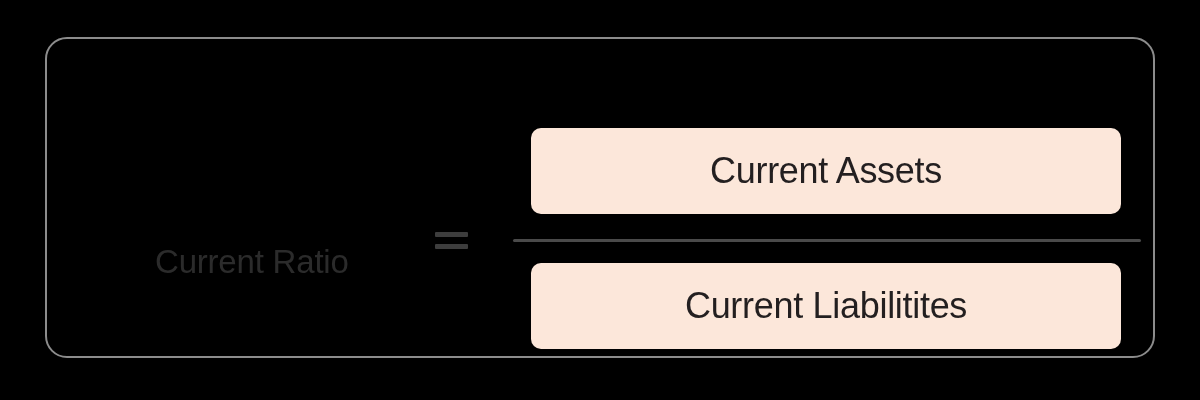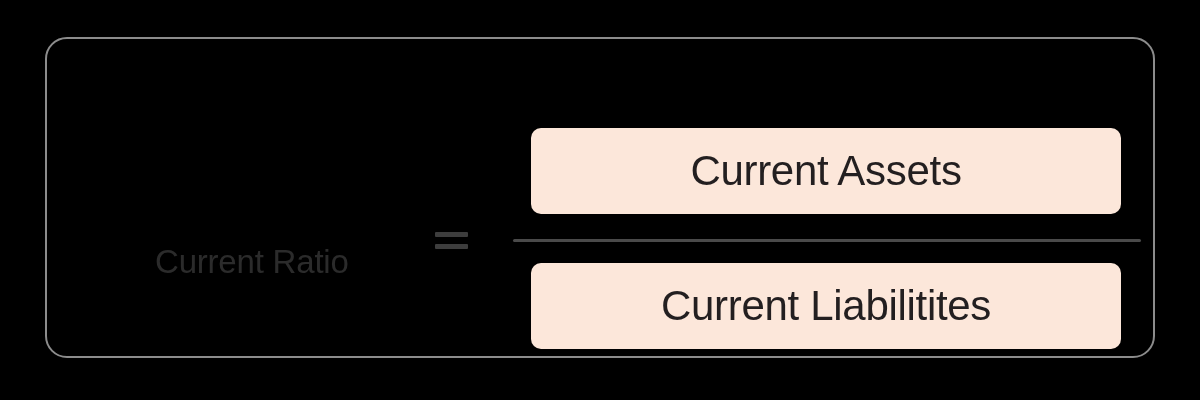--- a/index.html
+++ b/index.html
@@ -81,21 +81,21 @@
     background: #fce7da;
     border-radius: 10px;
     display: flex;
     align-items: center;
     justify-content: center;
   }
   .term-box.numerator { top: 0px; }
   .term-box.denominator { top: 135px; }
 
   .term-label {
-    font-size: 42px;
+    font-size: 36px;
     font-weight: 500;
     letter-spacing: -0.3px;
     color: #231f20;
     white-space: nowrap;
   }
 
   
   .fraction-bar {
     position: absolute;
     left: 0px;

